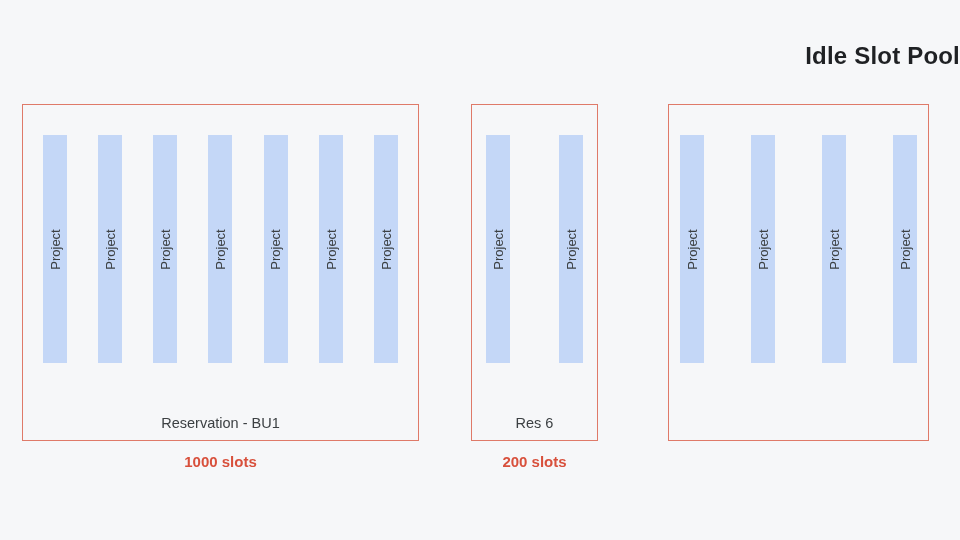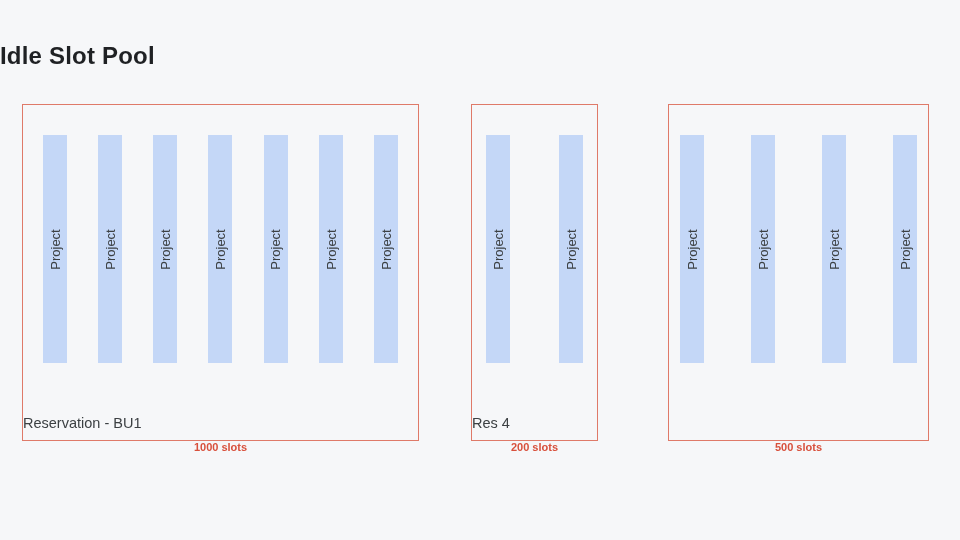--- a/index.html
+++ b/index.html
@@ -19,21 +19,21 @@
   }
   .slide {
     position: relative;
     width: 960px; height: 540px;
     background: var(--page-bg);
   }
   .title {
     position: absolute;
     top: 42px; left: 0;
     width: 100%;
-    text-align: left;
+    text-align: right;
     font-size: 24px;
     font-weight: bold;
     letter-spacing: 0.2px;
     color: var(--title-color);
   }
   .group { position: absolute; top: 104px; }
   .group-0 { left: 22px;  width: 397px; }
   .group-1 { left: 471px; width: 127px; }
   .group-2 { left: 668px; width: 261px; }
   .res-box {
@@ -63,27 +63,29 @@
   .bar-label {
     transform: rotate(-90deg);
     white-space: nowrap;
     font-size: 13px;
     color: var(--label-color);
   }
   .res-name {
     position: absolute;
     bottom: 9px; left: 0;
     width: 100%;
+    text-align: center;
     font-size: 14.5px;
     color: var(--label-color);
   }
   .slots {
+    margin-top: 12px;
     width: 100%;
     text-align: center;
-    font-size: 11px;
+    font-size: 15px;
     font-weight: bold;
     color: var(--slots-color);
   }
 </style>
 </head>
 <body>
 
 <div class="slide">
 
   <div class="title">Idle Slot Pool</div>
@@ -121,21 +123,21 @@
   <div class="group group-1">
     <div class="res-box">
       <div class="bars-row">
           <div class="bar">
             <span class="bar-label">Project</span>
           </div>
           <div class="bar">
             <span class="bar-label">Project</span>
           </div>
         </div>
-      <div class="res-name">Res 4</div>
+      <div class="res-name">Res 6</div>
     </div>
     <div class="slots">200 slots</div>
   </div>
 
   <div class="group group-2">
     <div class="res-box">
       <div class="bars-row">
           <div class="bar">
             <span class="bar-label">Project</span>
           </div>
@@ -143,16 +145,15 @@
             <span class="bar-label">Project</span>
           </div>
           <div class="bar">
             <span class="bar-label">Project</span>
           </div>
           <div class="bar">
             <span class="bar-label">Project</span>
           </div>
         </div>
     </div>
-    <div class="slots">500 slots</div>
   </div>
 
 </div>
 
 </body></html>

